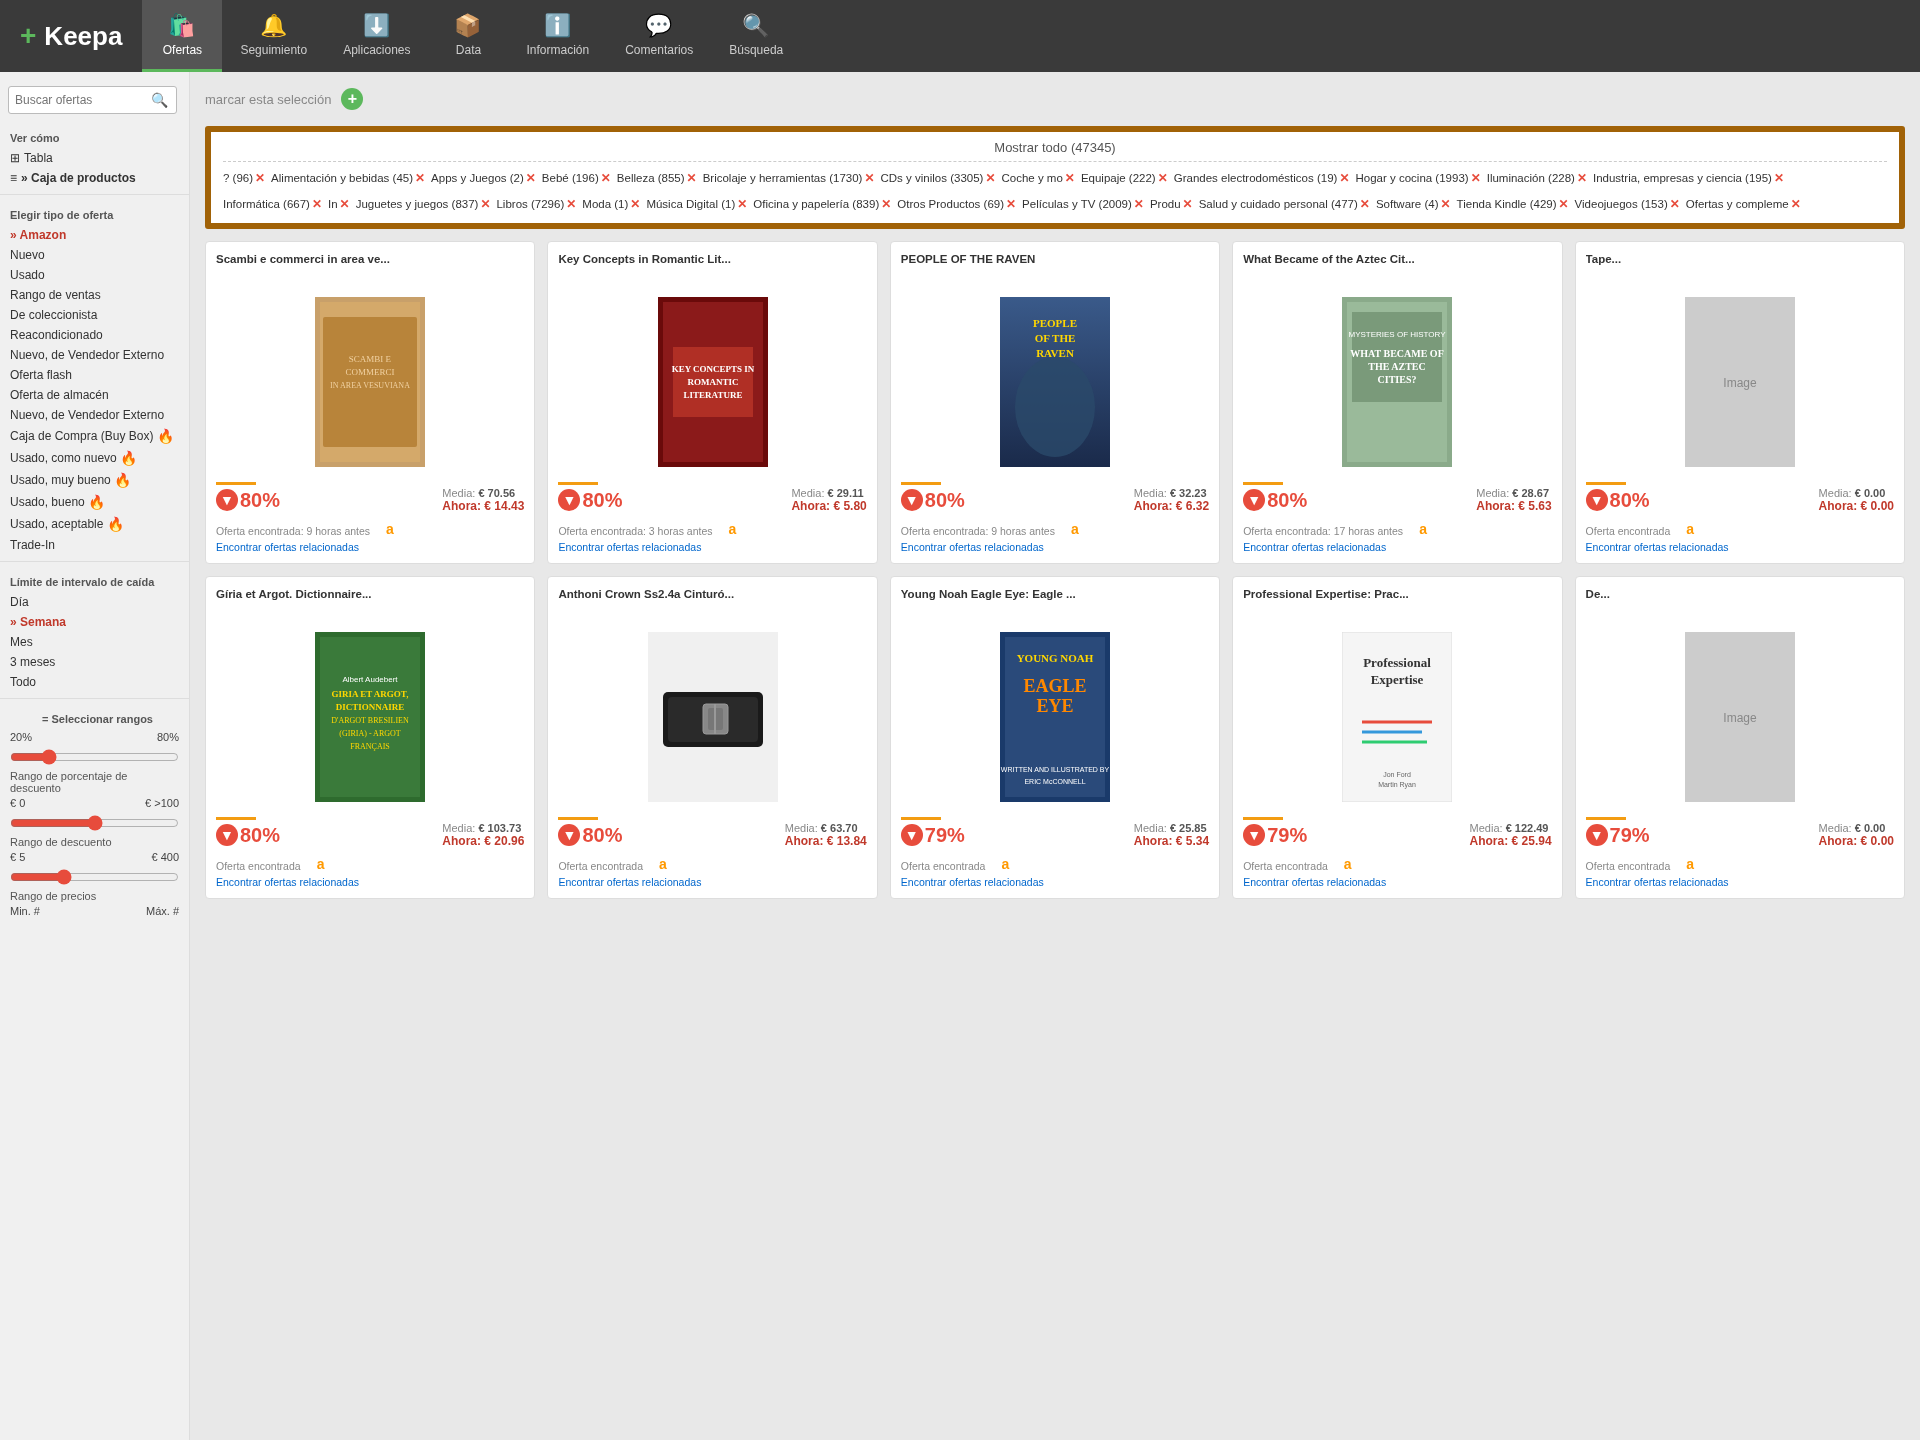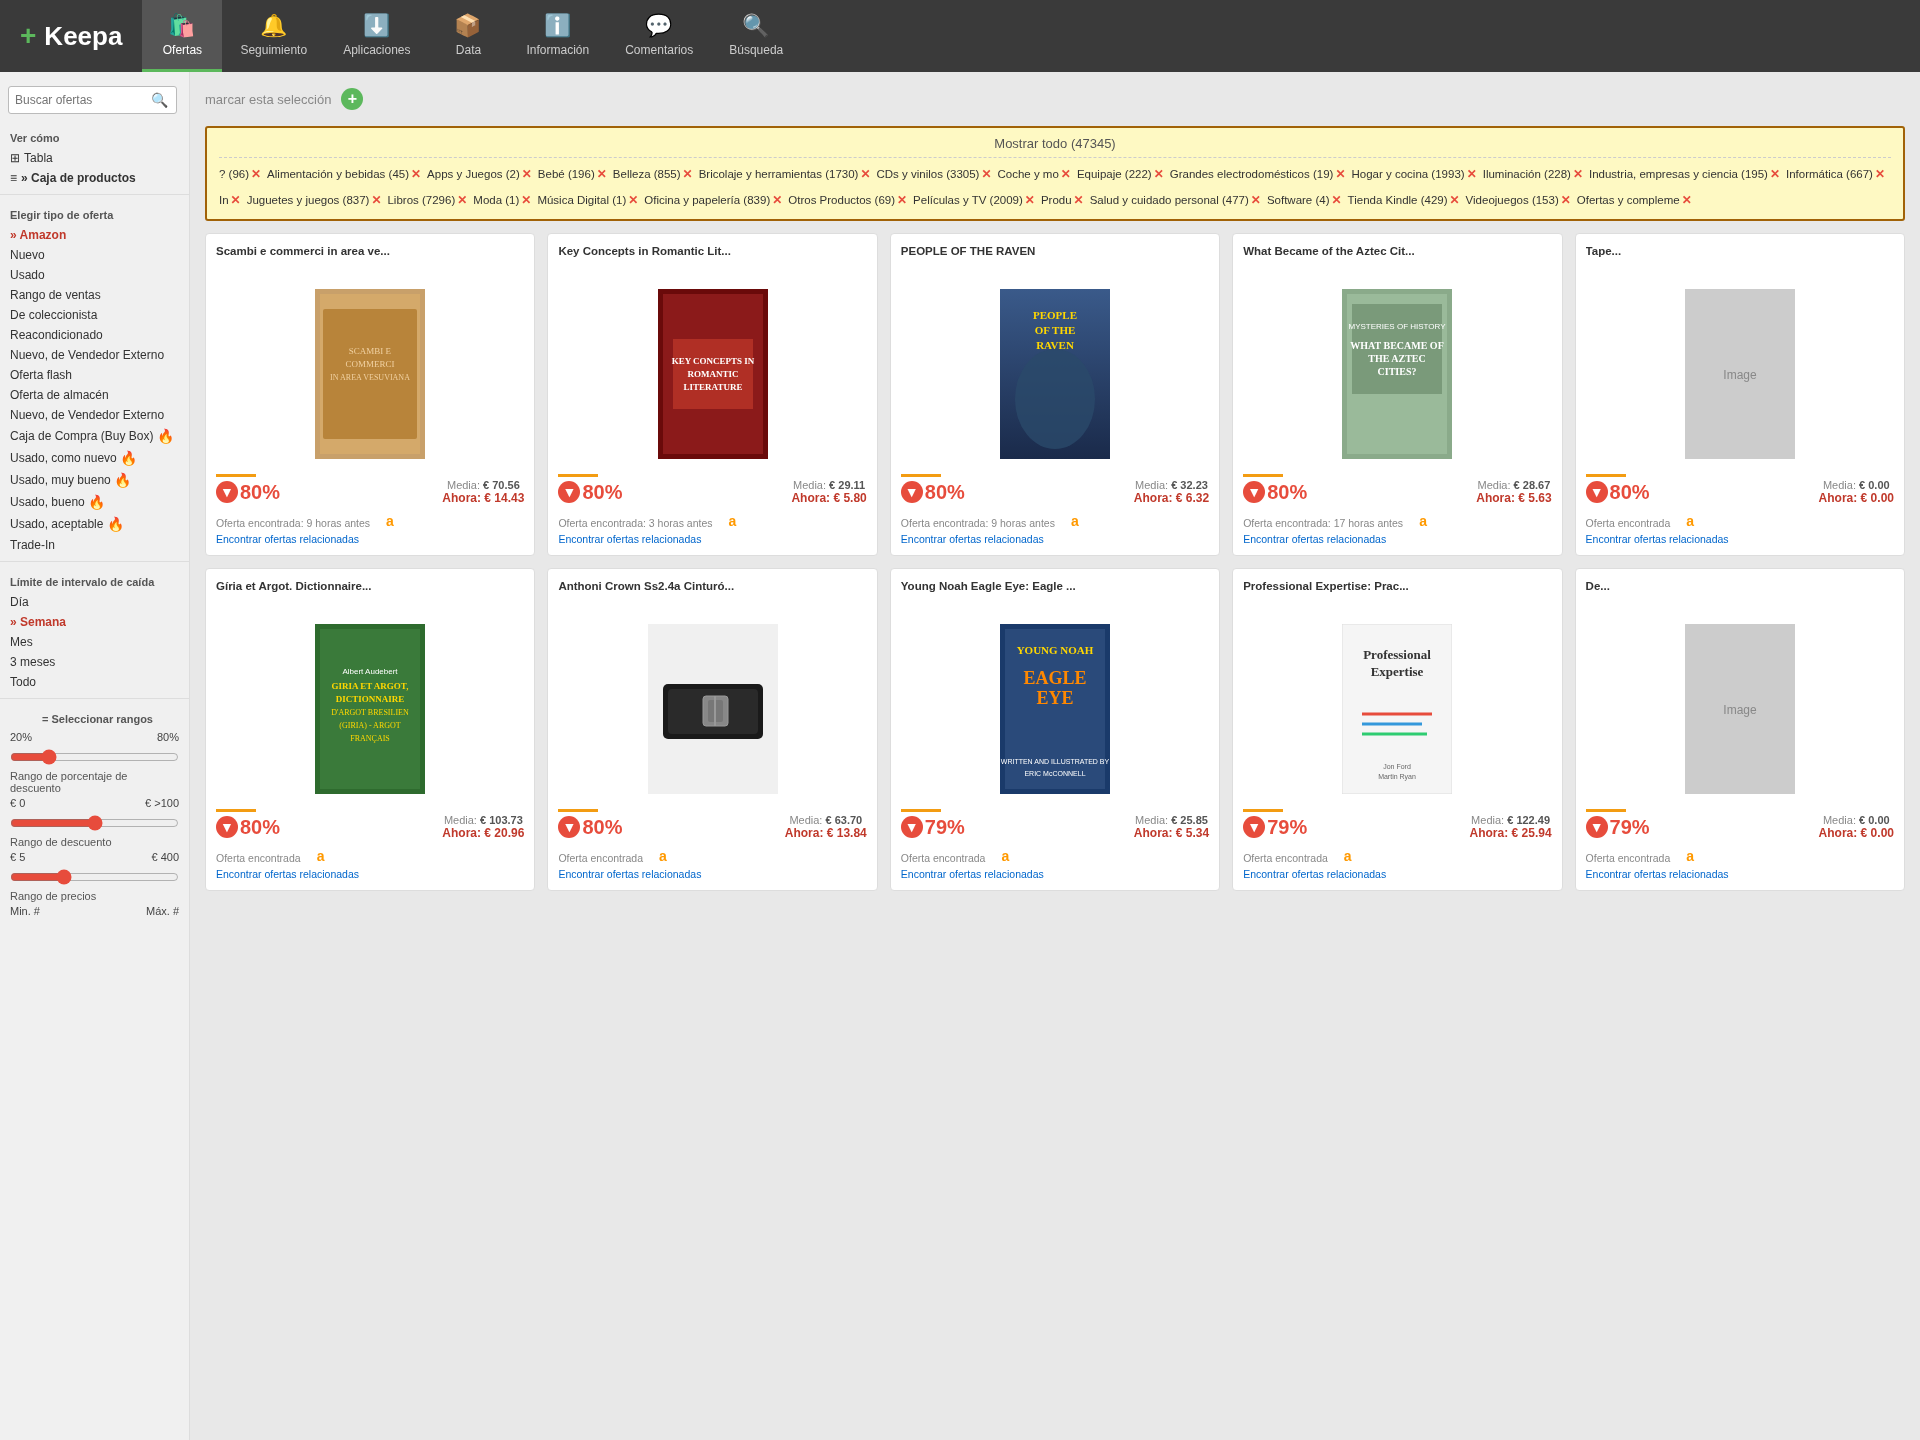--- a/index.html
+++ b/index.html
@@ -165,22 +165,22 @@
       font-size: 16px;
       cursor: pointer;
       display: flex;
       align-items: center;
       justify-content: center;
       font-weight: bold;
     }
 
     
     .filter-area {
-      background: #fef9c3;
-      border: 2px solid #a16207;
+      background: #ffffff;
+      border: 6px solid #a16207;
       border-radius: 3px;
       padding: 8px 12px;
       margin-bottom: 12px;
     }
     .filter-show-all {
       text-align: center;
       font-size: 13px;
       color: #555;
       margin-bottom: 6px;
       padding-bottom: 6px;
@@ -260,21 +260,21 @@
       display: flex;
       align-items: center;
       justify-content: center;
       color: white;
       font-size: 14px;
     }
     .price-info {
       font-size: 11px;
       color: #555;
       margin-left: auto;
-      text-align: center;
+      text-align: left;
     }
     .price-now {
       font-size: 12px;
       color: #c0392b;
       font-weight: bold;
     }
     .product-footer {
       font-size: 10.5px;
       color: #888;
       margin-top: 4px;

